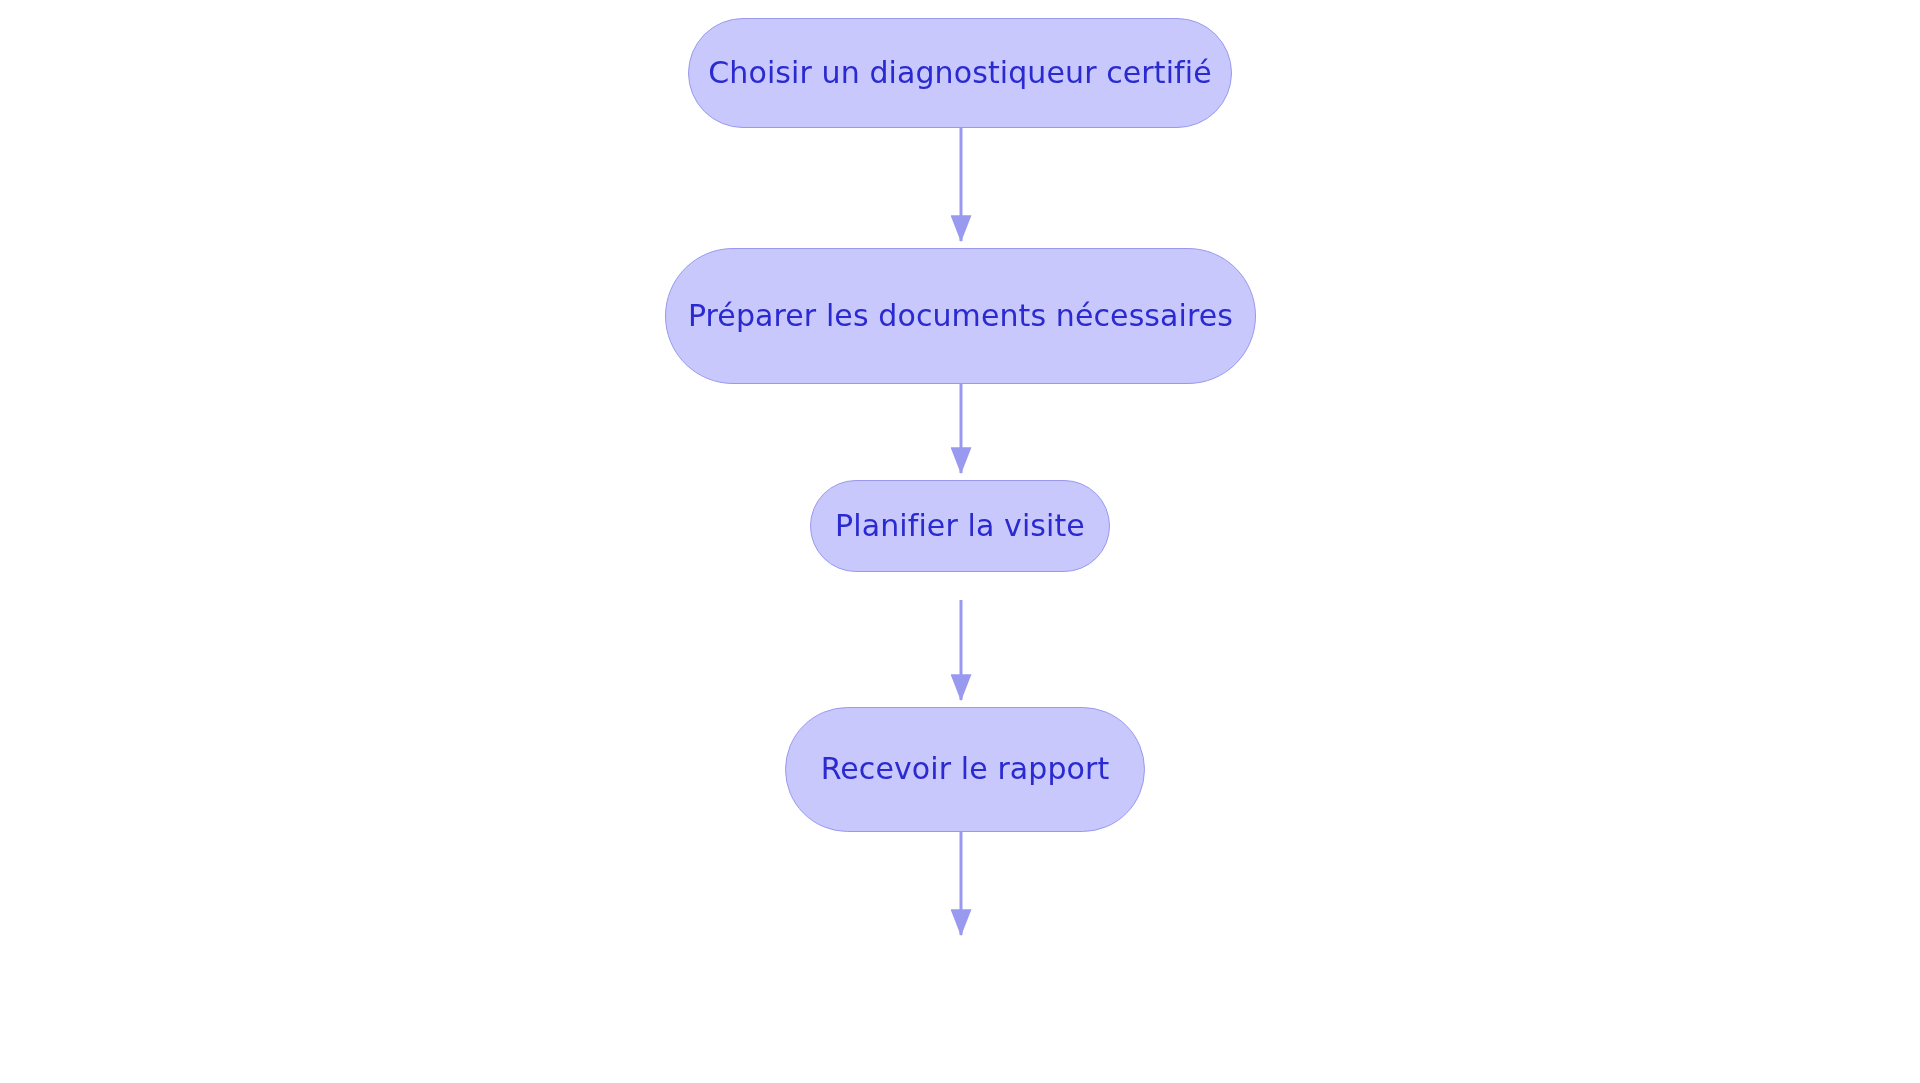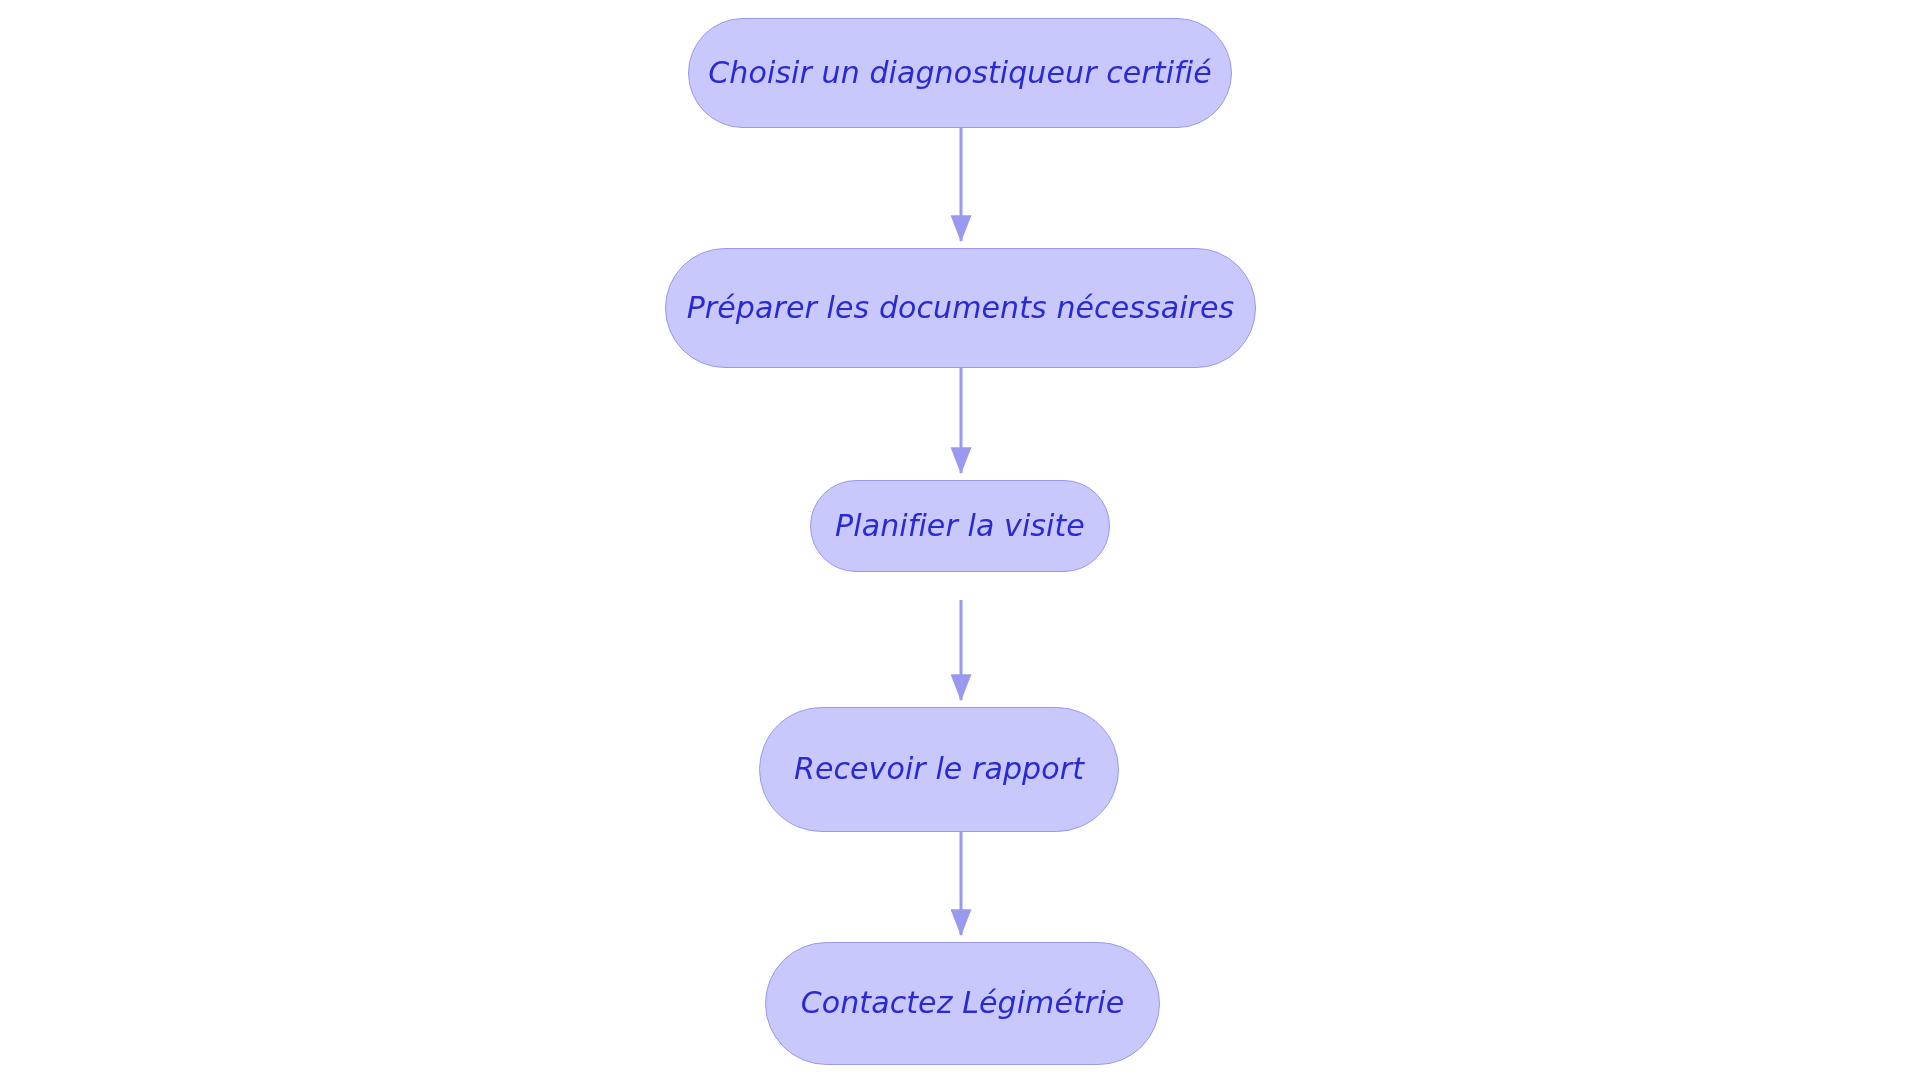--- a/index.html
+++ b/index.html
@@ -40,27 +40,26 @@
   }
   .node-label {
     color: #2a2ad0;
     font-family: "DejaVu Sans", sans-serif;
     font-size: 30px;
     font-weight: 400;
     letter-spacing: 0.1px;
     line-height: 1.15;
     white-space: nowrap;
     padding: 0 26px;
-    font-style: italic;
   }
   
   #node-0 { left: 688px; top: 18px;  width: 544px; height: 110px; }
-  #node-1 { left: 665px; top: 248px; width: 591px; height: 120px; }
+  #node-1 { left: 665px; top: 248px; width: 591px; height: 136px; }
   #node-2 { left: 810px; top: 480px; width: 300px; height: 92px; }
-  #node-3 { left: 759px; top: 707px; width: 360px; height: 125px; }
+  #node-3 { left: 785px; top: 707px; width: 360px; height: 125px; }
   #node-4 { left: 765px; top: 942px; width: 395px; height: 123px; }
 </style>
 </head>
 <body>
 
 <div id="flow-canvas">
 
   <svg class="edge-layer" width="1920" height="1083" viewBox="0 0 1920 1083" xmlns="http://www.w3.org/2000/svg">
     <defs>
       <marker id="arrowhead" markerWidth="9" markerHeight="7" refX="8.6" refY="3.5" orient="auto" markerUnits="strokeWidth">
@@ -86,17 +85,14 @@
   </div>
 
   <div class="node" id="node-2">
     <span class="node-label">Planifier la visite</span>
   </div>
 
   <div class="node" id="node-3">
     <span class="node-label">Recevoir le rapport</span>
   </div>
 
-  <div class="node" id="node-4">
-    <span class="node-label">Contactez Légimétrie</span>
-  </div>
 
 </div>
 
 </body></html>

